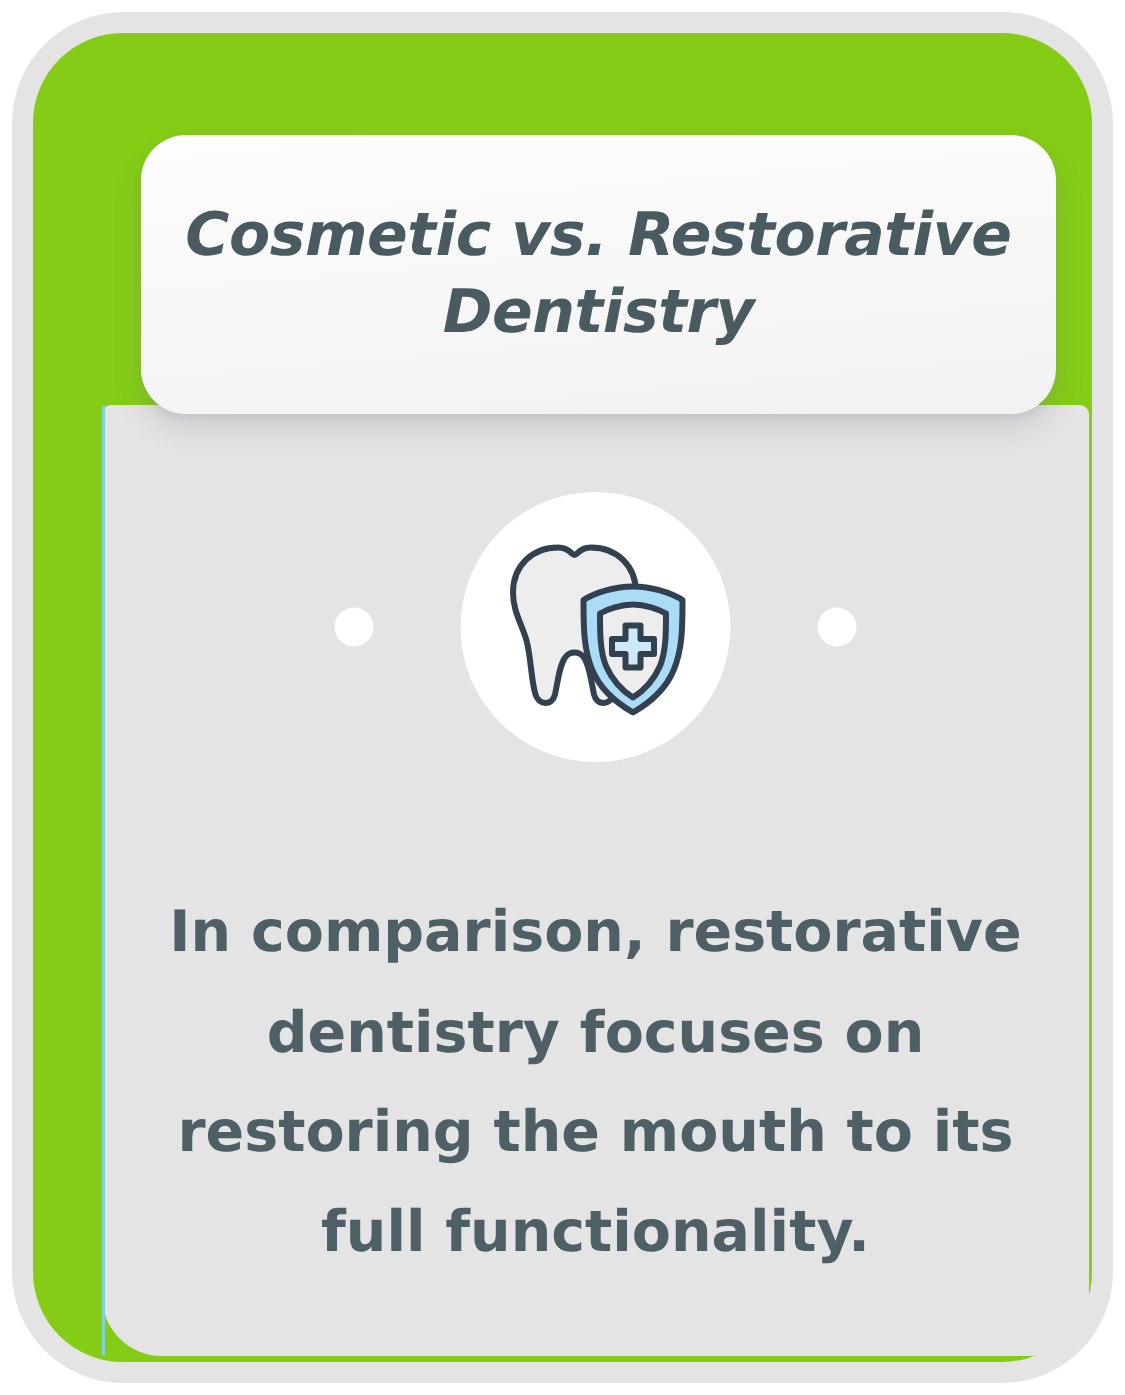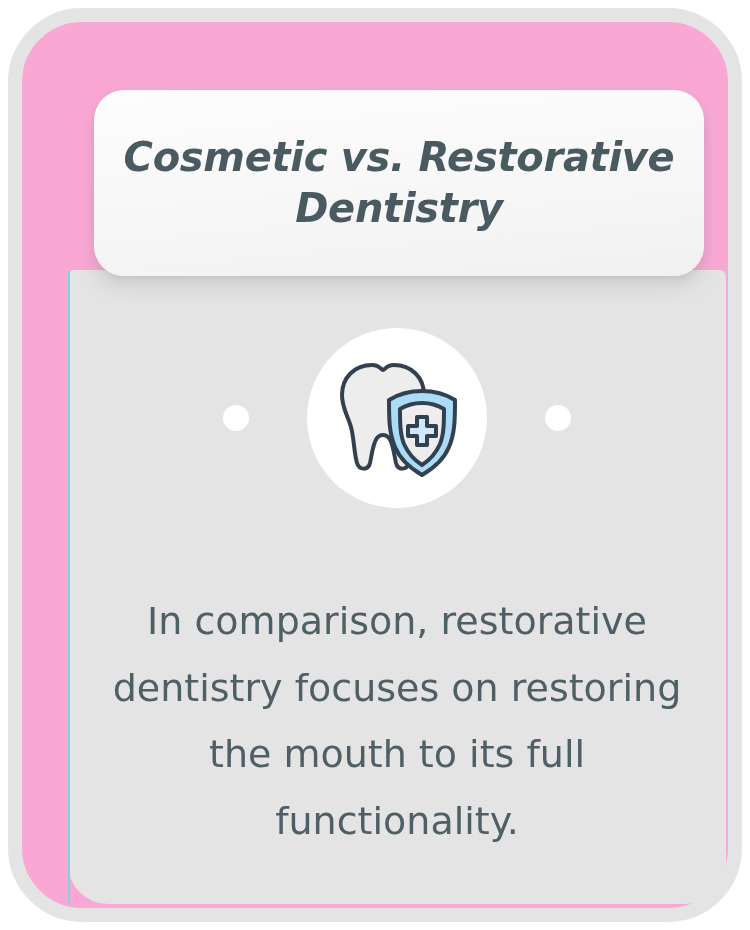--- a/index.html
+++ b/index.html
@@ -17,21 +17,21 @@
   
   #card-frame {
     position: absolute;
     left: 8px;
     top: 8px;
     width: 734px;
     height: 914px;
     box-sizing: border-box;
     border: 14px solid #e4e4e4;
     border-radius: 74px;
-    background: #f9a8d4;
+    background: #84cc16;
   }
 
   
   #content-card {
     position: absolute;
     left: 46px;
     top: 248px;
     width: 658px;
     height: 634px;
     background: #e4e4e4;
@@ -111,21 +111,21 @@
   
   #body-text {
     position: absolute;
     left: 60px;
     top: 566px;
     width: 630px;
     margin: 0;
     text-align: center;
     font-family: "DejaVu Sans", sans-serif;
     font-size: 38px;
-    font-weight: normal;
+    font-weight: bold;
     line-height: 1.75;
     color: #4e5f66;
   }
 </style>
 </head>
 <body>
 
 <div id="card-frame">
 
   <div id="content-card">

